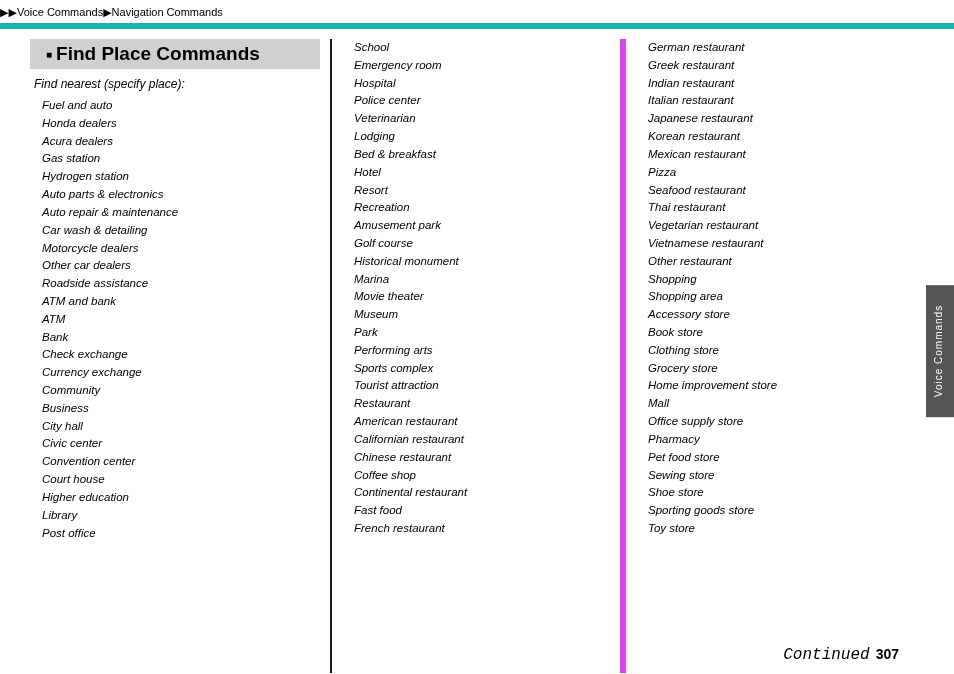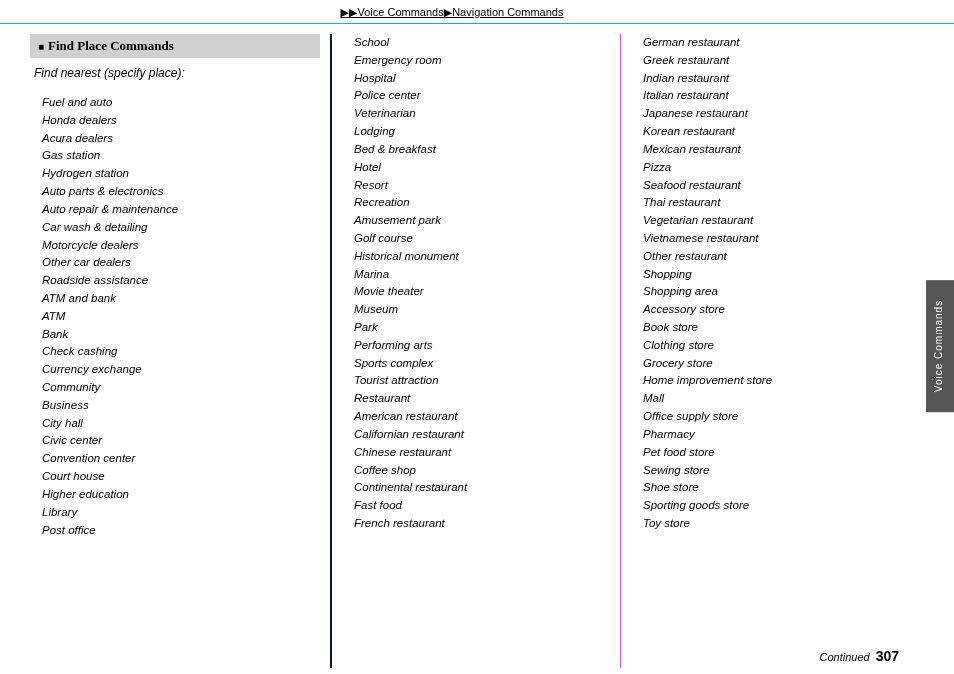--- a/index.html
+++ b/index.html
@@ -9,26 +9,25 @@
       background: #fff;
       width: 954px;
       height: 674px;
       overflow: hidden;
       position: relative;
     }
 
     
     .top-bar {
       display: flex;
-      justify-content: center;
+      justify-content: flex-start;
       align-items: center;
       padding: 6px 50px 4px 0;
-      border-bottom: 1px solid #14b8a6;
+      border-bottom: 6px solid #14b8a6;
       font-size: 11px;
-      text-decoration: underline;
     }
     .top-bar-text {
       display: flex;
       align-items: center;
       gap: 2px;
     }
 
     
     .main-content {
       display: flex;
@@ -40,37 +39,36 @@
 
     
     .left-column {
       width: 330px;
       padding: 0 10px 0 30px;
       flex-shrink: 0;
     }
 
     .section-header {
       background: #d0d0d0;
-      padding: 4px 8px;
-      font-size: 13px;
+      padding: 4px 16px;
+      font-size: 19px;
       font-weight: bold;
       margin-bottom: 8px;
       display: flex;
       align-items: center;
       gap: 4px;
-      font-family: Liberation Serif, serif;
     }
     .section-header::before {
       content: '■';
       font-size: 10px;
     }
 
     .find-nearest-label {
       font-style: italic;
-      margin-bottom: 14px;
+      margin-bottom: 6px;
       padding-left: 4px;
     }
 
     .item-list {
       list-style: none;
       padding-left: 12px;
     }
     .item-list li {
       font-style: italic;
       line-height: 1.55;
@@ -82,21 +80,21 @@
       width: 290px;
       padding: 0 10px;
       border-left: 2px solid #0f172a;
       flex-shrink: 0;
     }
 
     
     .right-column {
       flex: 1;
       padding: 0 10px;
-      border-left: 1px solid #d946ef;
+      border-left: 6px solid #d946ef;
     }
 
     
     .side-tab {
       position: absolute;
       right: 0;
       top: 50%;
       transform: translateY(-50%);
       width: 28px;
       background: #555;
@@ -113,21 +111,22 @@
     .bottom-bar {
       position: absolute;
       bottom: 10px;
       right: 55px;
       display: flex;
       align-items: baseline;
       gap: 6px;
     }
     .continued-text {
       font-style: italic;
-      font-size: 11px;
+      font-size: 16px;
+      font-family: Liberation Mono, monospace;
     }
     .page-number {
       font-size: 14px;
       font-weight: bold;
     }
   </style>
 </head>
 <body>
 
 <div class="top-bar">
@@ -151,21 +150,21 @@
         <li>Hydrogen station</li>
         <li>Auto parts &amp; electronics</li>
         <li>Auto repair &amp; maintenance</li>
         <li>Car wash &amp; detailing</li>
         <li>Motorcycle dealers</li>
         <li>Other car dealers</li>
         <li>Roadside assistance</li>
         <li>ATM and bank</li>
         <li>ATM</li>
         <li>Bank</li>
-        <li>Check cashing</li>
+        <li>Check exchange</li>
         <li>Currency exchange</li>
         <li>Community</li>
         <li>Business</li>
         <li>City hall</li>
         <li>Civic center</li>
         <li>Convention center</li>
         <li>Court house</li>
         <li>Higher education</li>
         <li>Library</li>
         <li>Post office</li>

